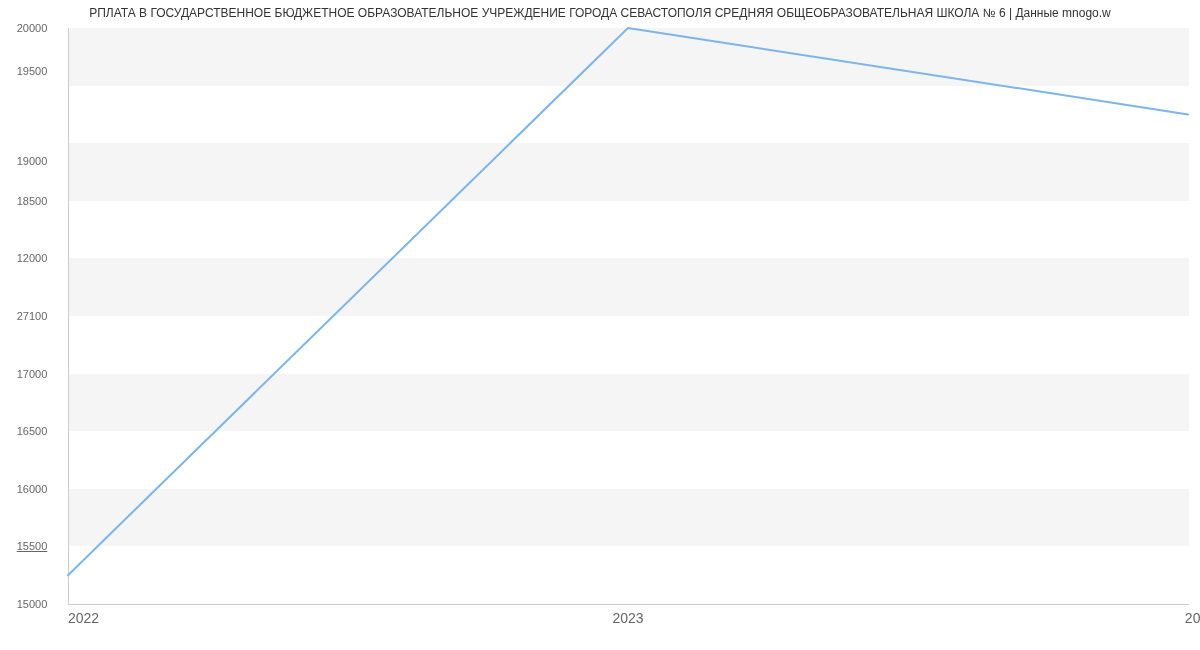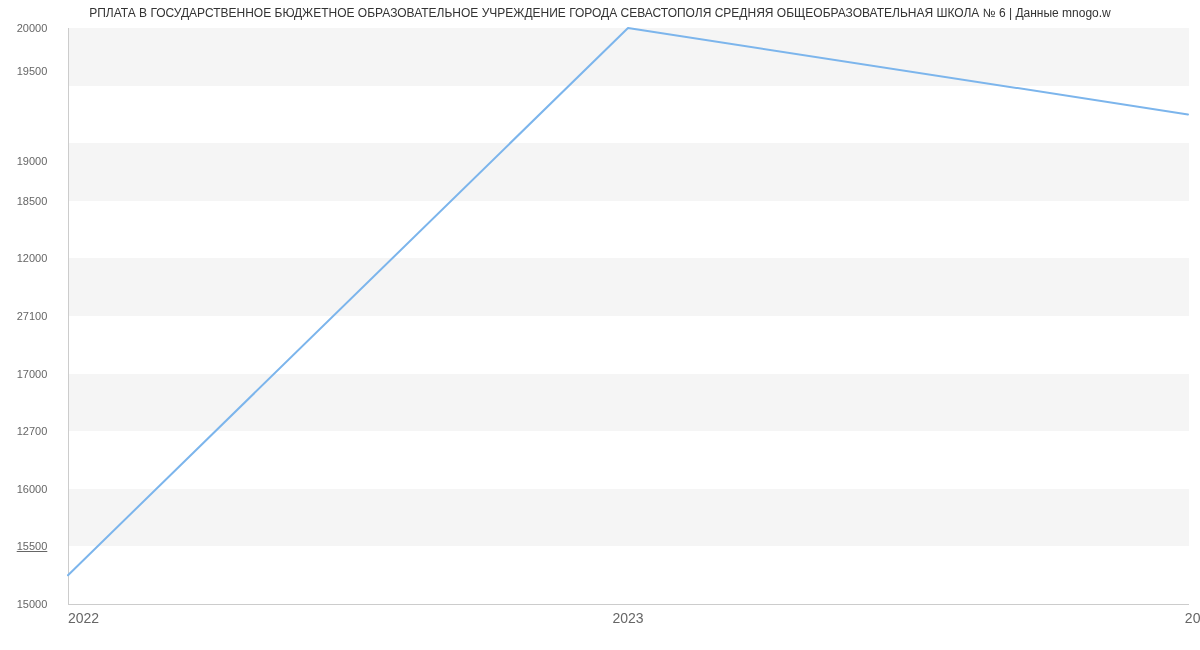--- a/index.html
+++ b/index.html
@@ -94,21 +94,21 @@
       <div class="grid-band" style="top: 230.4px; height: 57.6px;"></div>
       <div class="grid-band" style="top: 345.6px; height: 57.6px;"></div>
       <div class="grid-band" style="top: 460.8px; height: 57.6px;"></div>
     </div>
   <svg class="line">
     <polyline class="series" points="0,547.1999999999999 560,0 1120,86.4" stroke="#7cb5ec"></polyline>
   </svg>
 <div class="y-tick-label" style="top: 604px;">15000</div>
     <div class="y-tick-label" style="top: 546.4px; text-decoration: underline;">15500</div>
     <div class="y-tick-label" style="top: 488.8px;">16000</div>
-    <div class="y-tick-label" style="top: 431.2px;">12700</div>
+    <div class="y-tick-label" style="top: 431.2px;">16500</div>
     <div class="y-tick-label" style="top: 373.6px;">17000</div>
     <div class="y-tick-label" style="top: 316px;">27100</div>
     <div class="y-tick-label" style="top: 258.4px;">12000</div>
     <div class="y-tick-label" style="top: 200.8px;">18500</div>
     <div class="y-tick-label" style="top: 143.2px; margin-top: 18px;">19000</div>
     <div class="y-tick-label" style="top: 71px;">19500</div>
     <div class="y-tick-label" style="top: 28px;">20000</div>
     <div class="x-tick-label x-tick-first" style="left: 68px;">2022</div>
     <div class="x-tick-label" style="left: 628px;">2023</div>
     <div class="x-tick-label x-tick-last" style="left: 1188px; margin-left: 28px;">2024</div>

